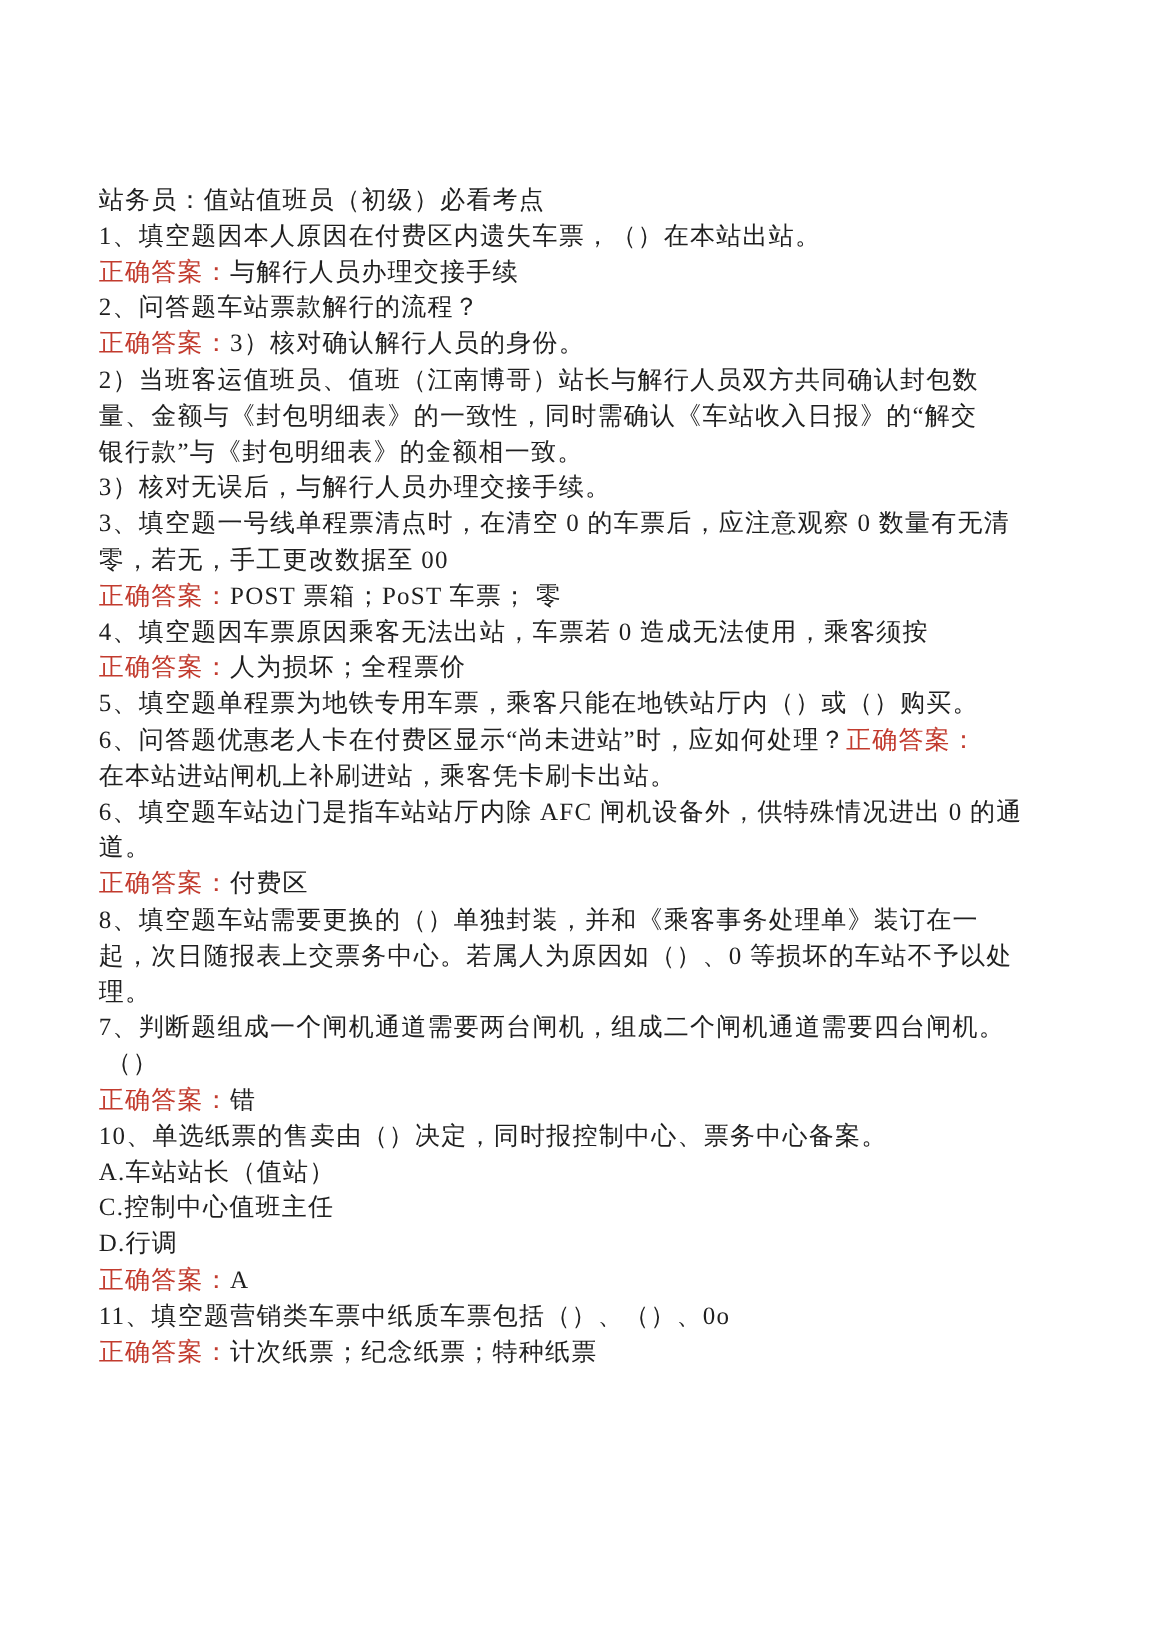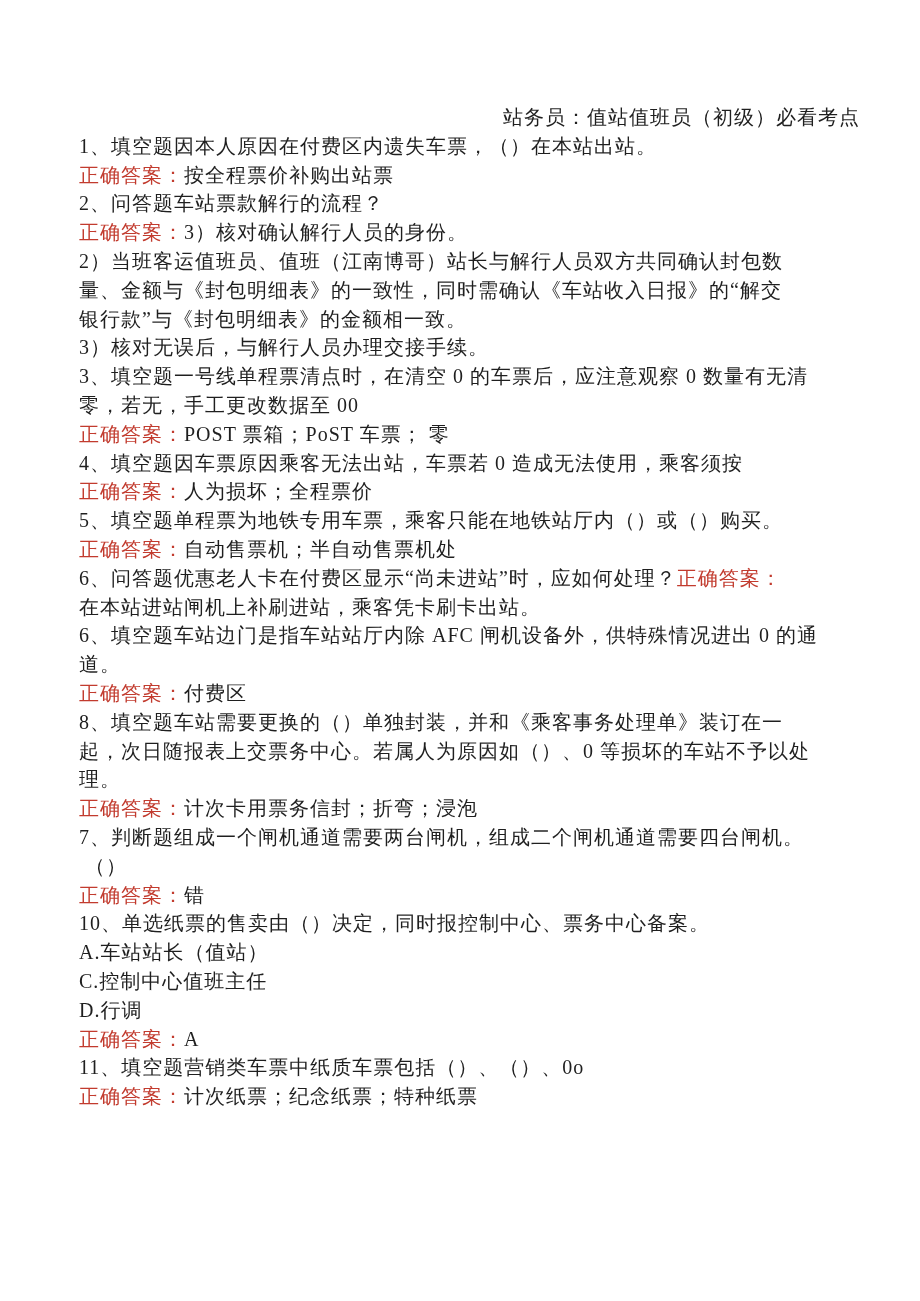--- a/index.html
+++ b/index.html
@@ -15,62 +15,61 @@
     background: var(--bg, #ffffff);
     padding: 103px 60px 0 79px;
     overflow: hidden;
     font-family: "Liberation Serif", "DejaVu Serif", serif;
     font-size: 20px;
     line-height: 28.8px;
     letter-spacing: 1px;
     color: var(--text, #1f1f1f);
   }
   .title-line {
-    text-align: right;
+    text-align: left;
     white-space: pre;
+    margin-top: 43px;
   }
   .line {
     white-space: pre;
   }
   .seg { }
   .seg.answer {
     color: var(--answer, #c23b2e);
     font-family: Liberation Serif, serif;
   }
 </style>
 </head>
 <body>
 
 <div class="page">
   <div class="title-line">站务员：值站值班员（初级）必看考点</div>
   <div id="doc-body">
       <div class="line"><span class="seg">1、填空题因本人原因在付费区内遗失车票，（）在本站出站。</span></div>
-      <div class="line"><span class="seg answer">正确答案：</span><span class="seg">按全程票价补购出站票</span></div>
+      <div class="line"><span class="seg answer">正确答案：</span><span class="seg">与解行人员办理交接手续</span></div>
       <div class="line"><span class="seg">2、问答题车站票款解行的流程？</span></div>
       <div class="line"><span class="seg answer">正确答案：</span><span class="seg">3）核对确认解行人员的身份。</span></div>
       <div class="line"><span class="seg">2）当班客运值班员、值班（江南博哥）站长与解行人员双方共同确认封包数</span></div>
       <div class="line"><span class="seg">量、金额与《封包明细表》的一致性，同时需确认《车站收入日报》的“解交</span></div>
       <div class="line"><span class="seg">银行款”与《封包明细表》的金额相一致。</span></div>
       <div class="line"><span class="seg">3）核对无误后，与解行人员办理交接手续。</span></div>
       <div class="line"><span class="seg">3、填空题一号线单程票清点时，在清空 0 的车票后，应注意观察 0 数量有无清</span></div>
       <div class="line"><span class="seg">零，若无，手工更改数据至 00</span></div>
       <div class="line"><span class="seg answer">正确答案：</span><span class="seg">POST 票箱；PoST 车票； 零</span></div>
       <div class="line"><span class="seg">4、填空题因车票原因乘客无法出站，车票若 0 造成无法使用，乘客须按</span></div>
       <div class="line"><span class="seg answer">正确答案：</span><span class="seg">人为损坏；全程票价</span></div>
       <div class="line"><span class="seg">5、填空题单程票为地铁专用车票，乘客只能在地铁站厅内（）或（）购买。</span></div>
-      <div class="line"><span class="seg answer">正确答案：</span><span class="seg">自动售票机；半自动售票机处</span></div>
       <div class="line"><span class="seg">6、问答题优惠老人卡在付费区显示“尚未进站”时，应如何处理？</span><span class="seg answer">正确答案：</span></div>
       <div class="line"><span class="seg">在本站进站闸机上补刷进站，乘客凭卡刷卡出站。</span></div>
       <div class="line"><span class="seg">6、填空题车站边门是指车站站厅内除 AFC 闸机设备外，供特殊情况进出 0 的通</span></div>
       <div class="line"><span class="seg">道。</span></div>
       <div class="line"><span class="seg answer">正确答案：</span><span class="seg">付费区</span></div>
       <div class="line"><span class="seg">8、填空题车站需要更换的（）单独封装，并和《乘客事务处理单》装订在一</span></div>
       <div class="line"><span class="seg">起，次日随报表上交票务中心。若属人为原因如（）、0 等损坏的车站不予以处</span></div>
       <div class="line"><span class="seg">理。</span></div>
-      <div class="line"><span class="seg answer">正确答案：</span><span class="seg">计次卡用票务信封；折弯；浸泡</span></div>
       <div class="line"><span class="seg">7、判断题组成一个闸机通道需要两台闸机，组成二个闸机通道需要四台闸机。</span></div>
       <div class="line"><span class="seg"> （）</span></div>
       <div class="line"><span class="seg answer">正确答案：</span><span class="seg">错</span></div>
       <div class="line"><span class="seg">10、单选纸票的售卖由（）决定，同时报控制中心、票务中心备案。</span></div>
       <div class="line"><span class="seg">A.车站站长（值站）</span></div>
       <div class="line"><span class="seg">C.控制中心值班主任</span></div>
       <div class="line"><span class="seg">D.行调</span></div>
       <div class="line"><span class="seg answer">正确答案：</span><span class="seg">A</span></div>
       <div class="line"><span class="seg">11、填空题营销类车票中纸质车票包括（）、（）、0o</span></div>
       <div class="line"><span class="seg answer">正确答案：</span><span class="seg">计次纸票；纪念纸票；特种纸票</span></div>

